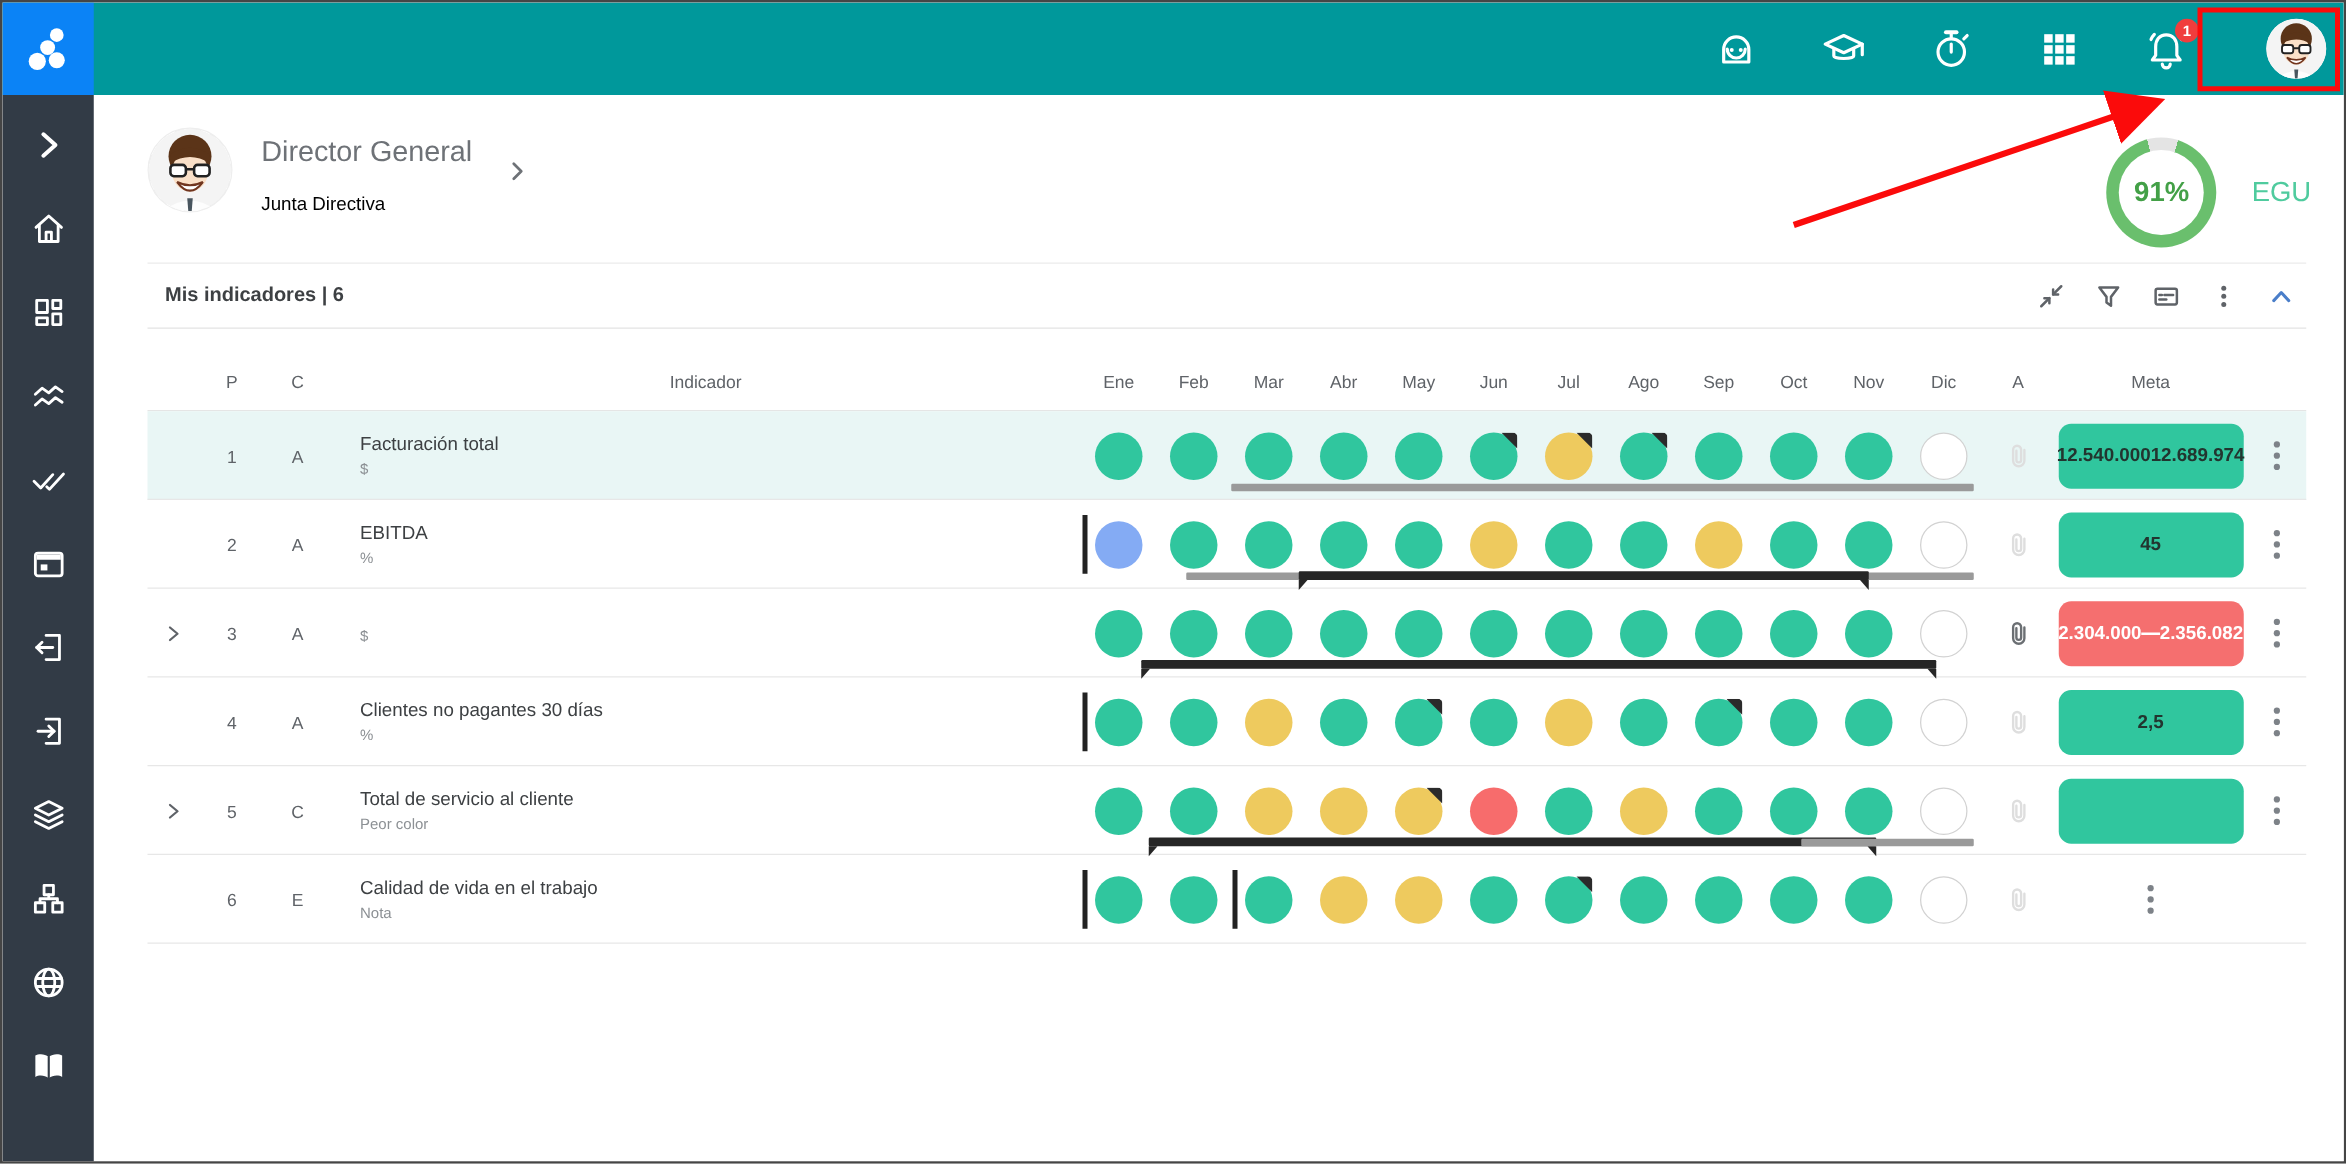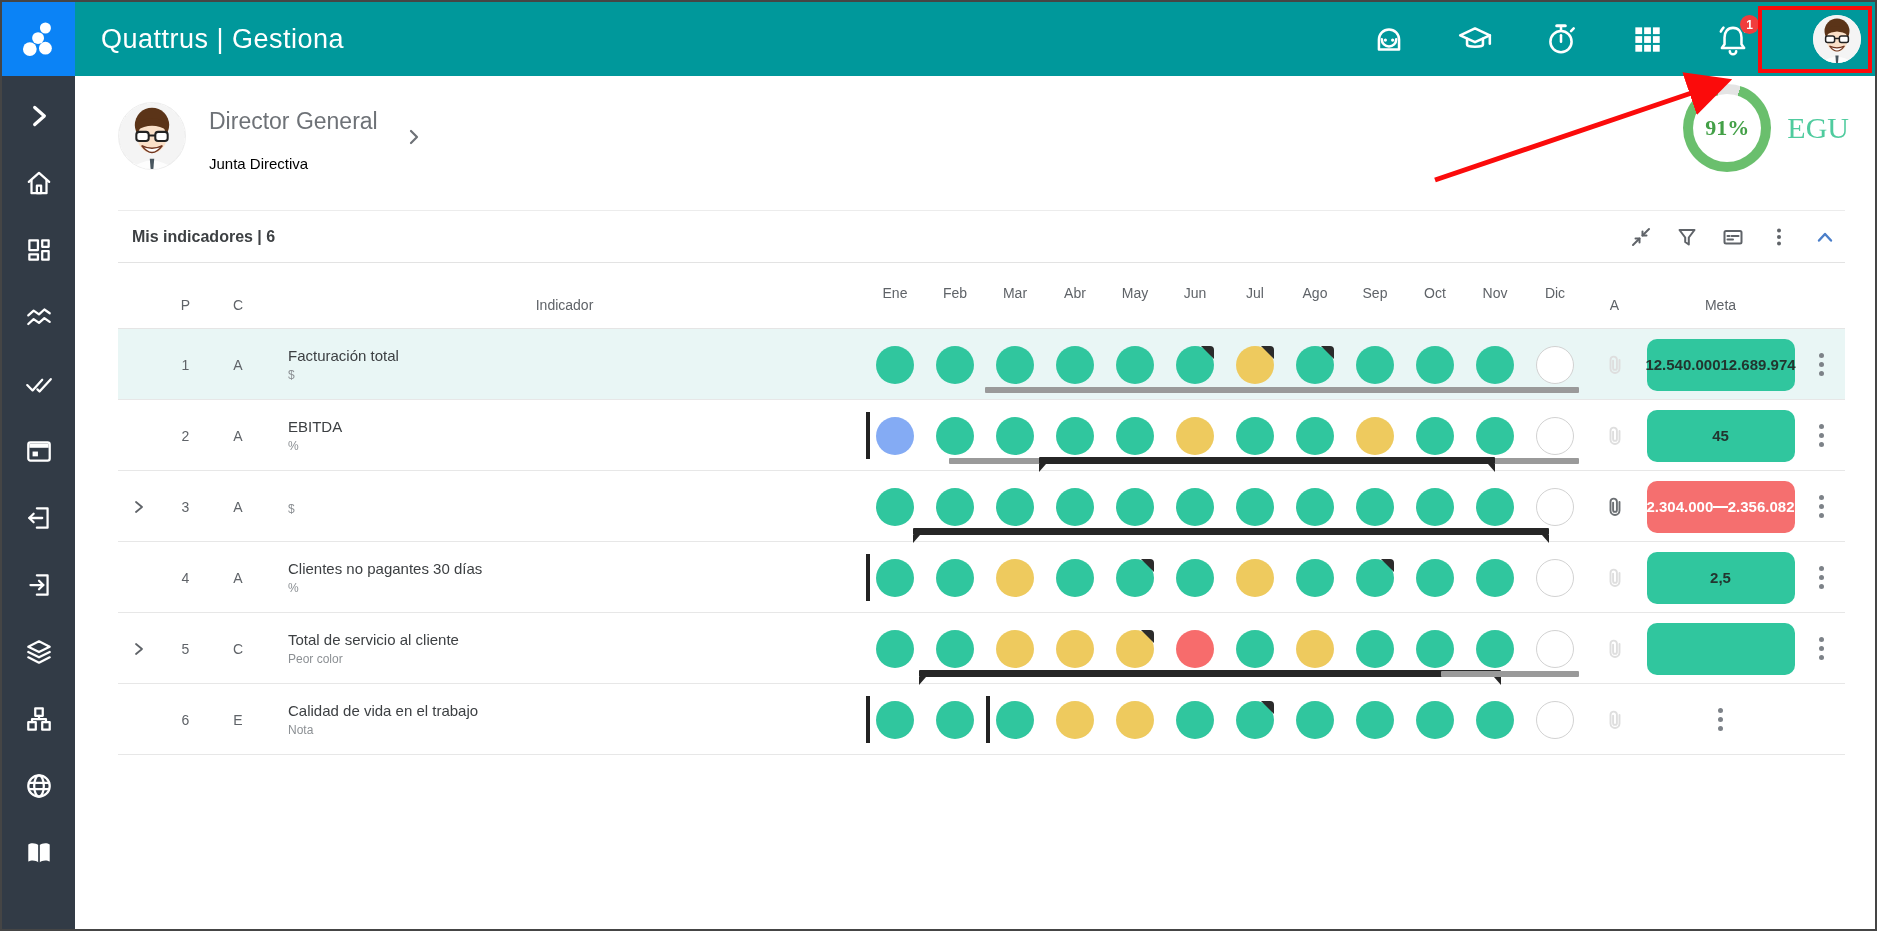--- a/index.html
+++ b/index.html
@@ -28,39 +28,39 @@
   
   .main { position:absolute; top:74px; left:73px; right:0; bottom:0; background:#fff; }
   .profile-row { position:relative; height:134px; }
   .big-avatar { position:absolute; left:43px; top:26px; width:68px; height:68px; border-radius:50%; overflow:hidden;
     background:repeating-conic-gradient(#ededed 0 25%, #fff 0 50%) 0 0/14px 14px; border:1px solid #eee; }
   .profile-text { position:absolute; left:134px; top:32px; }
   .profile-title { font-size:23px; color:#6e7277; }
   .profile-sub { font-size:15px; color:#000000; margin-top:20px; }
   .profile-chevron { position:absolute; left:330px; top:52px; width:18px; height:18px; cursor:pointer; }
   .profile-chevron svg { width:18px; height:18px; fill:none; stroke:#6e7277; stroke-width:2.2; stroke-linecap:round; stroke-linejoin:round; }
-  .score { position:absolute; right:26px; top:8px; display:flex; align-items:center; gap:16px;font-family:Liberation Serif, serif; }
+  .score { position:absolute; right:26px; top:34px; display:flex; align-items:center; gap:28px; }
   .ring { width:88px; height:88px; border-radius:50%; background:conic-gradient(from 18deg, #6abf6d 0deg 327deg, #e4e4e4 327deg 360deg); display:flex; align-items:center; justify-content:center; }
   .ring-inner { width:68px; height:68px; border-radius:50%; background:#fff; display:flex; align-items:center; justify-content:center; font-size:22px; font-weight:bold; color:#43a047; }
-  .egu { font-size:30px; color:#4fcb9e; }
+  .egu { font-size:22px; color:#4fcb9e; }
 
   
   .panel { margin:0 34px 0 43px; width:1727px; border-top:1px solid #ececec; }
   .panel-head { height:52px; display:flex; align-items:center; border-bottom:1px solid #e3e3e3; position:relative; }
   .panel-title { font-size:16px; font-weight:bold; color:#3d4043; margin-left:14px; }
   .panel-icons { position:absolute; right:8px; display:flex; align-items:center; }
   .p-icon { width:24px; height:24px; margin-left:22px; cursor:pointer; }
   .p-icon svg { width:24px; height:24px; fill:none; stroke:#5f6368; stroke-width:2; stroke-linecap:round; stroke-linejoin:round; }
   .p-icon.blue svg { stroke:#4a7ec9; stroke-width:2.4; }
   .p-icon svg .f { fill:#5f6368; stroke:none; }
 
   .grid-row { display:grid; grid-template-columns:41px 53px 52px 601px 720px 59px 153px 48px; align-items:center; }
   .thead { height:66px; border-bottom:1px solid #e5e5e5; align-items:end; padding-bottom:0; }
   .thead > div { font-size:14px; color:#5f6368; text-align:center; padding-bottom:15px; }
-  .thead .months { display:flex; padding-bottom:12px; }
+  .thead .months { display:flex; padding-bottom:0; }
   .thead .months span { width:60px; text-align:center; padding-bottom:15px; }
 
   .t-row { height:71px; border-bottom:1px solid #e7e7e7; position:relative; }
   .t-row.hl { background:#e9f6f5; }
   .cell-center { text-align:center; font-size:14px; color:#5f6368; }
   .expander { display:flex; align-items:center; justify-content:center; cursor:pointer; }
   .expander svg { width:16px; height:16px; fill:none; stroke:#5f6368; stroke-width:1.8; stroke-linecap:round; stroke-linejoin:round; }
   .ind-name { padding-left:24px; }
   .ind-title { font-size:15px; color:#3d4043; }
   .ind-unit { font-size:12px; color:#8c9094; margin-top:4px; }
@@ -109,21 +109,20 @@
     <div class="logo">
       <svg viewBox="0 0 48 48">
           <g fill="#fff">
             <circle cx="31" cy="12" r="6"></circle>
             <circle cx="23" cy="23" r="6.5"></circle>
             <circle cx="14" cy="35" r="7.5"></circle>
             <circle cx="31" cy="34" r="7"></circle>
           </g>
         </svg>
     </div>
-    <div class="brand">Quattrus | Gestiona</div>
     <div class="tb-icons" id="tb-icons">
         <span class="tb-icon"><svg viewBox="0 0 34 34">
             <path d="M7.5 27 V17.5 A9.5 9.5 0 0 1 26.5 17.5 V27 Z"></path>
             <path d="M10.2 17.2 a6.8 6.8 0 0 0 13.6 0"></path>
             <circle cx="13.6" cy="18" r="1.5" class="f"></circle>
             <circle cx="20.4" cy="18" r="1.5" class="f"></circle>
           </svg></span>
         <span class="tb-icon"><svg viewBox="0 0 34 34">
             <path d="M17 7 L31 13.5 L17 20 L3 13.5 Z"></path>
             <path d="M9.5 16.8 V22.5 C9.5 25 24.5 25 24.5 22.5 V16.8"></path>

